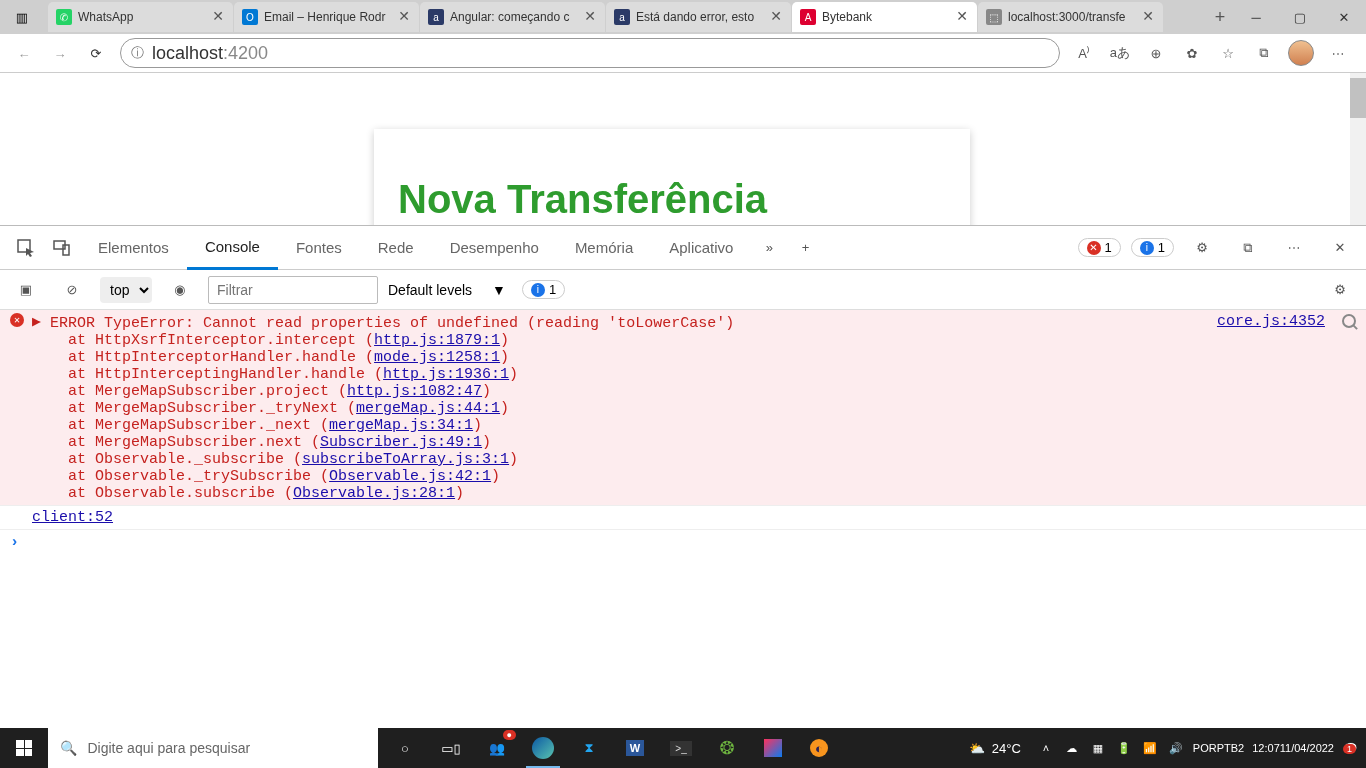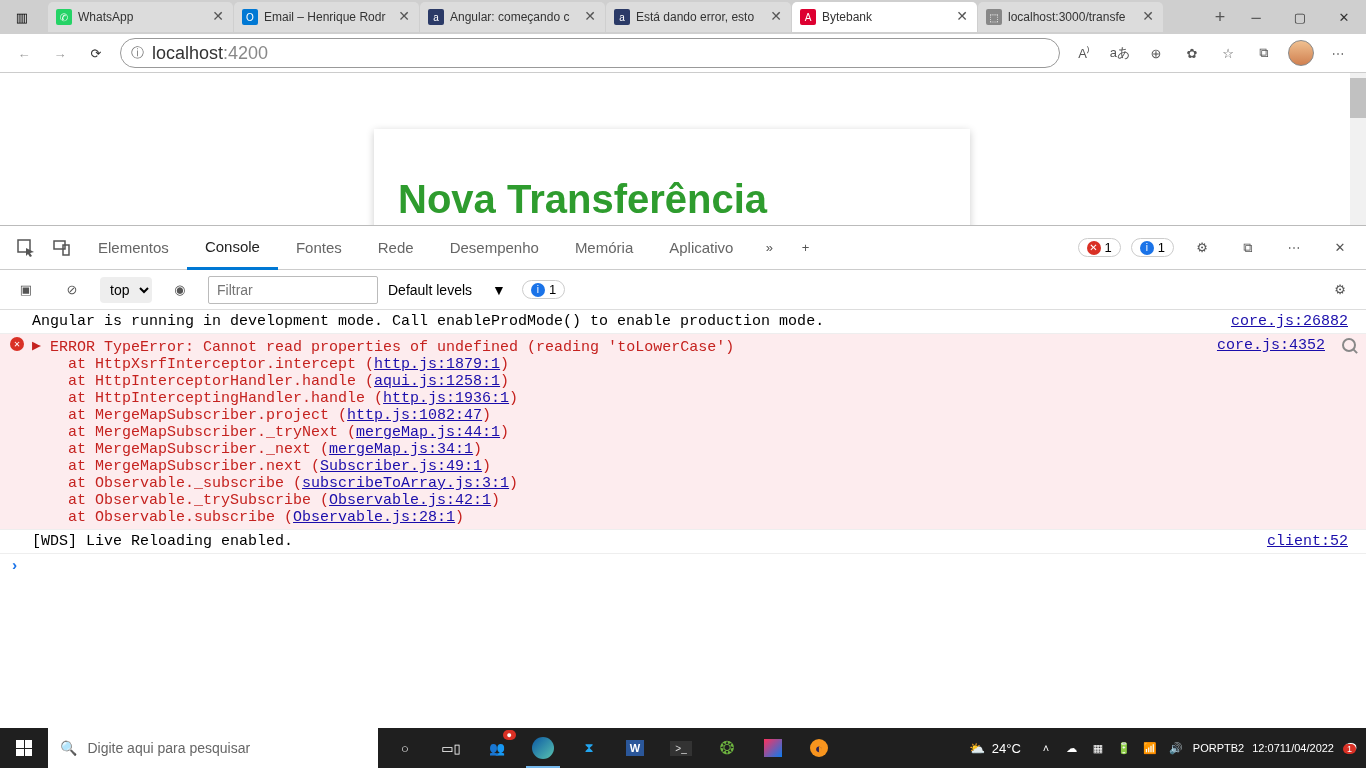--- a/index.html
+++ b/index.html
@@ -210,46 +210,40 @@
         <span>▼</span>
       </div>
     <div class="issue-pill">
         <span class="dot info" style="background:#1a73e8;width:14px;height:14px;border-radius:50%;color:#fff;display:flex;align-items:center;justify-content:center;font-size:10px;">i</span>
         <span>1</span>
       </div>
     <div class="dt-tb-icon gear-r">⚙</div>
   </div>
 
   <div class="console-body">
-    <div class="row">
-      <div class="gutter"></div>
-      <div class="msg">Angular is running in development mode. Call enableProdMode() to enable production mode.</div>
-      <a class="src">core.js:26882</a>
-    </div>
     <div class="row error">
       <div class="gutter">
           <span class="err-icon">✕</span>
         </div>
       <div class="msg" id="err-msg"><span class="expand-tri">▶</span> ERROR TypeError: Cannot read properties of undefined (reading 'toLowerCase')
     at HttpXsrfInterceptor.intercept (<a href="#">http.js:1879:1</a>)
-    at HttpInterceptorHandler.handle (<a href="#">aqui.js:1258:1</a>)
+    at HttpInterceptorHandler.handle (<a href="#">mode.js:1258:1</a>)
     at HttpInterceptingHandler.handle (<a href="#">http.js:1936:1</a>)
     at MergeMapSubscriber.project (<a href="#">http.js:1082:47</a>)
     at MergeMapSubscriber._tryNext (<a href="#">mergeMap.js:44:1</a>)
     at MergeMapSubscriber._next (<a href="#">mergeMap.js:34:1</a>)
     at MergeMapSubscriber.next (<a href="#">Subscriber.js:49:1</a>)
     at Observable._subscribe (<a href="#">subscribeToArray.js:3:1</a>)
     at Observable._trySubscribe (<a href="#">Observable.js:42:1</a>)
     at Observable.subscribe (<a href="#">Observable.js:28:1</a>)
 </div>
       <div style="text-align:right;white-space:nowrap;"><a class="src">core.js:4352</a> <span class="lens"></span></div>
     </div>
     <div class="row">
       <div class="gutter"></div>
-      <div class="msg">[WDS] Live Reloading enabled.</div>
       <a class="src">client:52</a>
     </div>
     <div class="prompt-row">›</div>
   </div>
 </div>
 
 <div class="taskbar">
   <div class="start">
       <div class="win-logo">
         <span></span>

